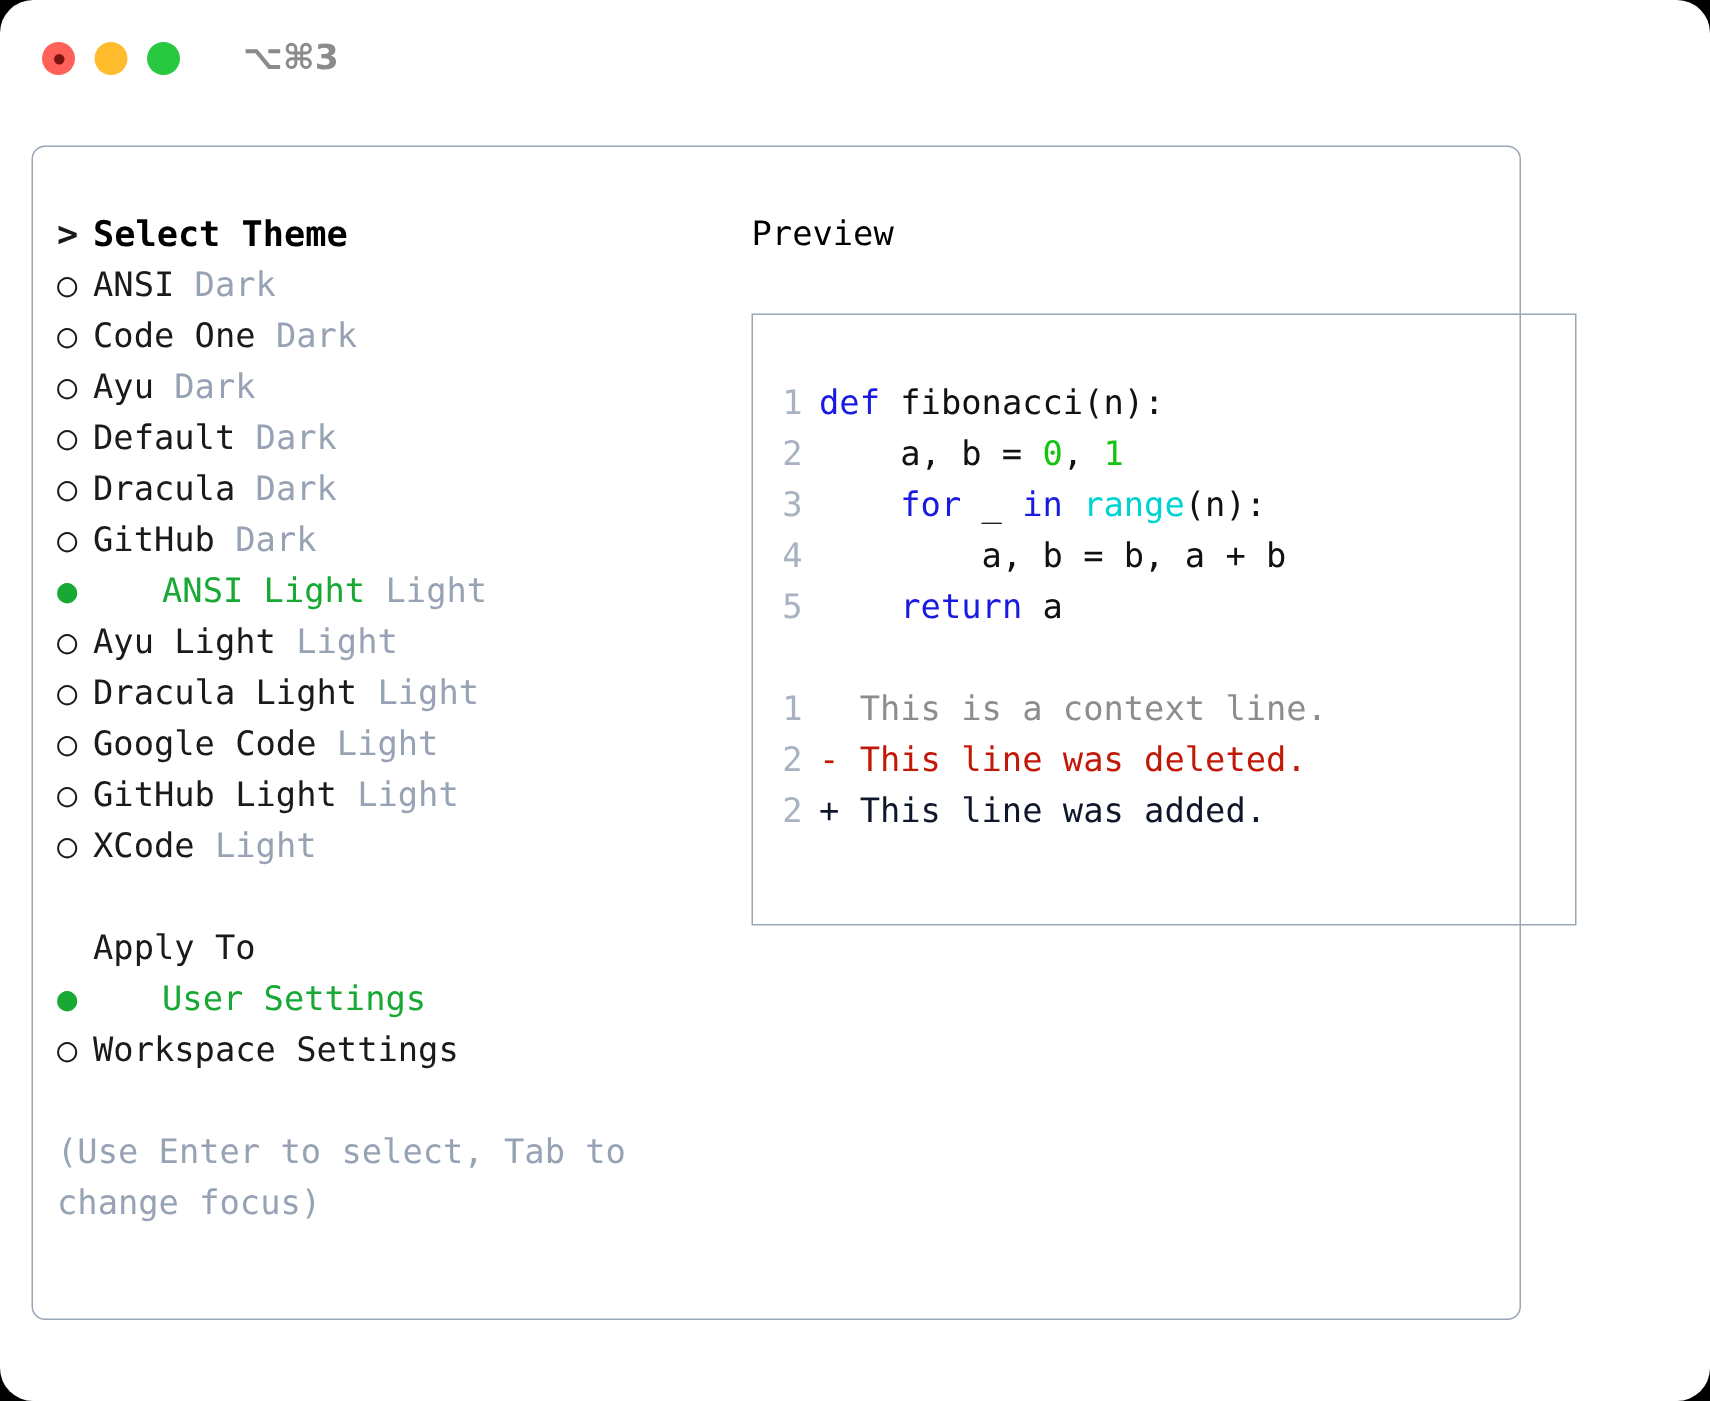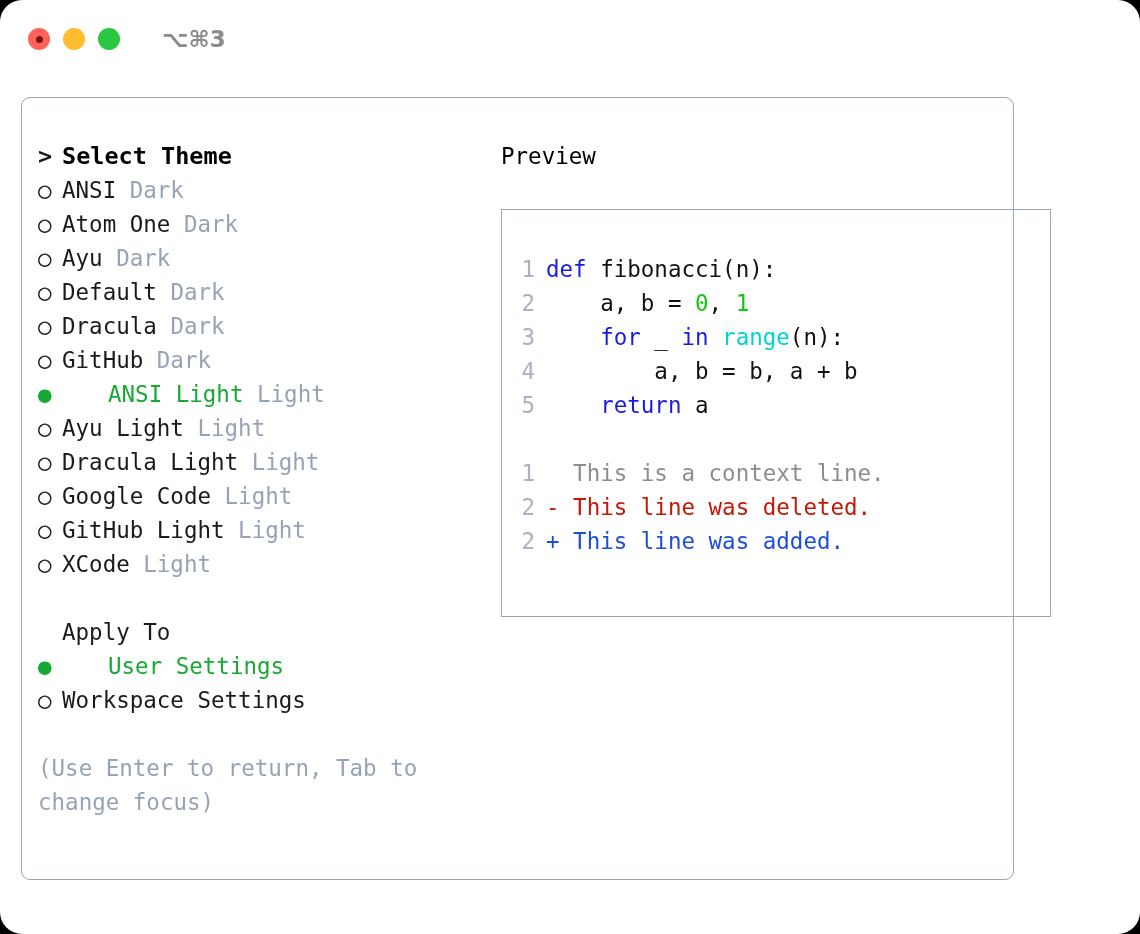--- a/index.html
+++ b/index.html
@@ -165,21 +165,21 @@
     text-align: right;
     color: #a8b2c0;
     margin-right: 11px;
   }
   .kw   { color: #1a1ae0; }
   .fn   { color: #00d3d3; }
   .num  { color: #14c414; }
   .plain{ color: #111111; }
   .ctx  { color: #8d8d8d; }
   .del  { color: #c21807; }
-  .add  { color: #1d4ed8; }
+  .add  { color: #0f172a; }
   .gap  { height: 34px; }
 </style>
 </head>
 <body>
 
 <div id="window">
 
   <div id="titlebar">
     <div class="traffic-lights">
       <span class="tl tl-close"></span>
@@ -192,21 +192,21 @@
   <div id="panel">
 
     <div id="left-col">
 
       <div class="row header-row">
         <span class="marker">&gt;</span><span>Select Theme</span>
       </div>
 
       <div id="theme-items">
           <div class="row"><span class="marker">○</span><span class="label">ANSI</span> <span class="tag">Dark</span></div>
-          <div class="row"><span class="marker">○</span><span class="label">Atom One</span> <span class="tag">Dark</span></div>
+          <div class="row"><span class="marker">○</span><span class="label">Code One</span> <span class="tag">Dark</span></div>
           <div class="row"><span class="marker">○</span><span class="label">Ayu</span> <span class="tag">Dark</span></div>
           <div class="row"><span class="marker">○</span><span class="label">Default</span> <span class="tag">Dark</span></div>
           <div class="row"><span class="marker">○</span><span class="label">Dracula</span> <span class="tag">Dark</span></div>
           <div class="row"><span class="marker">○</span><span class="label">GitHub</span> <span class="tag">Dark</span></div>
           <div class="row"><span class="marker sel">●</span><span class="label sel">ANSI Light</span> <span class="tag">Light</span></div>
           <div class="row"><span class="marker">○</span><span class="label">Ayu Light</span> <span class="tag">Light</span></div>
           <div class="row"><span class="marker">○</span><span class="label">Dracula Light</span> <span class="tag">Light</span></div>
           <div class="row"><span class="marker">○</span><span class="label">Google Code</span> <span class="tag">Light</span></div>
           <div class="row"><span class="marker">○</span><span class="label">GitHub Light</span> <span class="tag">Light</span></div>
           <div class="row"><span class="marker">○</span><span class="label">XCode</span> <span class="tag">Light</span></div>
@@ -214,21 +214,21 @@
 
       <div class="spacer-md"></div>
 
       <div class="subheader">Apply To</div>
 
       <div id="apply-items">
           <div class="row"><span class="marker sel">●</span><span class="label sel">User Settings</span></div>
           <div class="row"><span class="marker">○</span><span class="label">Workspace Settings</span></div>
         </div>
 
-      <div id="hint">(Use Enter to return, Tab to change focus)</div>
+      <div id="hint">(Use Enter to select, Tab to change focus)</div>
     </div>
 
     <div id="right-col">
       <div id="preview-title">Preview</div>
       <div id="preview-box">
         <div id="code"><div class="cl"><span class="ln">1</span><span class="kw">def</span><span class="plain"> fibonacci(n):</span></div><div class="cl"><span class="ln">2</span><span class="plain">    a, b = </span><span class="num">0</span><span class="plain">, </span><span class="num">1</span></div><div class="cl"><span class="ln">3</span><span class="plain">    </span><span class="kw">for</span><span class="plain"> _ </span><span class="kw">in</span><span class="plain"> </span><span class="fn">range</span><span class="plain">(n):</span></div><div class="cl"><span class="ln">4</span><span class="plain">        a, b = b, a + b</span></div><div class="cl"><span class="ln">5</span><span class="plain">    </span><span class="kw">return</span><span class="plain"> a</span></div><div class="gap"></div><div class="cl"><span class="ln">1</span><span class="ctx">  This is a context line.</span></div><div class="cl"><span class="ln">2</span><span class="del">- This line was deleted.</span></div><div class="cl"><span class="ln">2</span><span class="add">+ This line was added.</span></div></div>
       </div>
     </div>
 
   </div>

